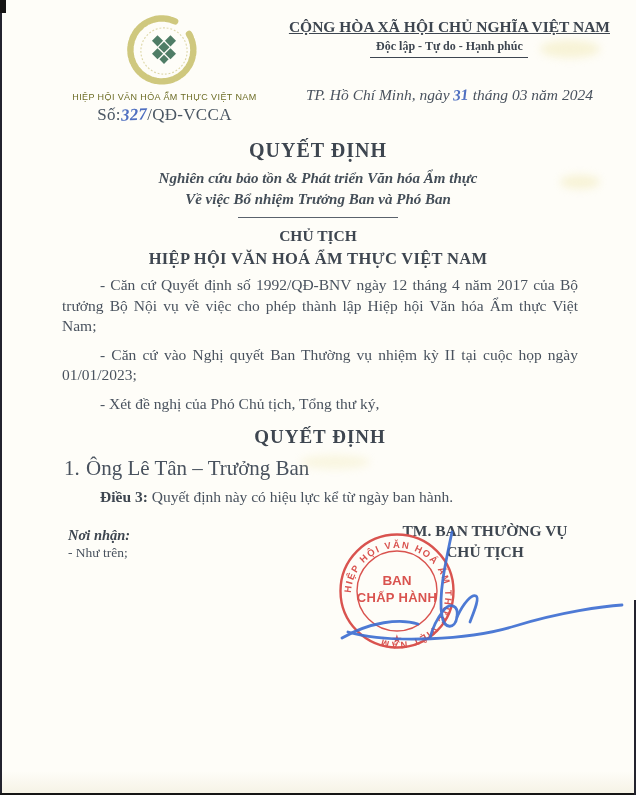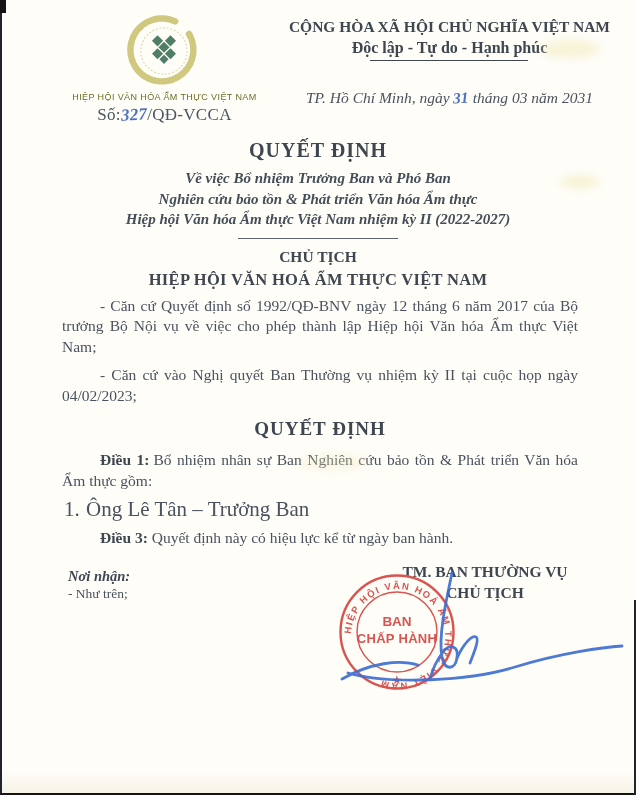--- a/index.html
+++ b/index.html
@@ -22,22 +22,22 @@
 
   
   .header{display:flex;padding:12px 26px 0 40px;}
   .h-left{width:272px;text-align:center;}
   .h-right{flex:1;text-align:center;padding-top:6px;}
   .logo{width:74px;height:74px;display:block;margin:2px auto 4px auto;}
   .org-name{font-family:"Liberation Sans",sans-serif;font-weight:normal;
     font-size:9px;letter-spacing:.4px;color:#6d6d26;white-space:nowrap;}
   .doc-no{font-size:17px;color:#4a5663;margin-top:3px;letter-spacing:.3px;}
   .hand{color:#4f6fc0;font-style:italic;font-weight:bold;display:inline-block;transform:rotate(-3deg);}
-  .nat1{font-weight:bold;font-size:15.5px;color:#3e4650;white-space:nowrap;}
-  .nat2{font-weight:bold;font-size:16px;color:#3e4650;margin-top:3px;}
+  .nat1{font-weight:bold;font-size:15.5px;color:#3e4650;white-space:nowrap;text-decoration:underline;}
+  .nat2{font-weight:bold;font-size:12px;color:#3e4650;margin-top:3px;}
   .nat-underline{width:158px;border-top:1.6px solid #3e4650;margin:3px auto 0 auto;}
   .date-line{font-style:italic;font-size:15.5px;margin-top:28px;color:#49525e;white-space:nowrap;}
 
   
   .title-block{text-align:center;margin-top:14px;}
   .doc-title{font-weight:bold;font-size:20px;color:#3e4650;letter-spacing:1px;}
   .subject{font-weight:bold;font-style:italic;font-size:15px;color:#444e58;line-height:20.5px;}
   .subject-wrap{margin-top:6px;}
   .subject-hr{width:160px;border-top:1.2px solid #5a626c;margin:8px auto 0 auto;}
   .authority1{font-weight:bold;font-size:15.5px;color:#3e4650;margin-top:9px;}
@@ -86,43 +86,42 @@
           <polygon points="40,44 45,49 40,54 35,49"></polygon>
         </g>
       </svg>
       <div class="org-name">HIỆP HỘI VĂN HÓA ẨM THỰC VIỆT NAM</div>
       <div class="doc-no"><span>Số:</span><span class="hand">327</span><span>/QĐ-VCCA</span></div>
     </div>
     <div class="h-right">
       <div class="nat1">CỘNG HÒA XÃ HỘI CHỦ NGHĨA VIỆT NAM</div>
       <div class="nat2">Độc lập - Tự do - Hạnh phúc</div>
       <div class="nat-underline"></div>
-      <div class="date-line"><span>TP. Hồ Chí Minh, ngày</span>&nbsp;<span class="hand">31</span>&nbsp;<span>tháng 03 năm 2031</span></div>
+      <div class="date-line"><span>TP. Hồ Chí Minh, ngày</span>&nbsp;<span class="hand">31</span>&nbsp;<span>tháng 03 năm 2024</span></div>
     </div>
   </div>
 
   <div class="title-block">
     <div class="doc-title">QUYẾT ĐỊNH</div>
     <div class="subject-wrap">
+      <div class="subject">Nghiên cứu bảo tồn &amp; Phát triển Văn hóa Ẩm thực</div>
       <div class="subject">Về việc Bổ nhiệm Trưởng Ban và Phó Ban</div>
-      <div class="subject">Nghiên cứu bảo tồn &amp; Phát triển Văn hóa Ẩm thực</div>
-      <div class="subject">Hiệp hội Văn hóa Ẩm thực Việt Nam nhiệm kỳ II (2022-2027)</div>
     </div>
     <div class="subject-hr"></div>
     <div class="authority1">CHỦ TỊCH</div>
     <div class="authority2">HIỆP HỘI VĂN HOÁ ẨM THỰC VIỆT NAM</div>
   </div>
 
   <div class="content">
-    <p class="para">- Căn cứ Quyết định số 1992/QĐ-BNV ngày 12 tháng 6 năm 2017 của Bộ trưởng Bộ Nội vụ về việc cho phép thành lập Hiệp hội Văn hóa Ẩm thực Việt Nam;</p>
-    <p class="para">- Căn cứ vào Nghị quyết Ban Thường vụ nhiệm kỳ II tại cuộc họp ngày 04/02/2023;</p>
+    <p class="para">- Căn cứ Quyết định số 1992/QĐ-BNV ngày 12 tháng 4 năm 2017 của Bộ trưởng Bộ Nội vụ về việc cho phép thành lập Hiệp hội Văn hóa Ẩm thực Việt Nam;</p>
+    <p class="para">- Căn cứ vào Nghị quyết Ban Thường vụ nhiệm kỳ II tại cuộc họp ngày 01/01/2023;</p>
+    <p class="para">- Xét đề nghị của Phó Chủ tịch, Tổng thư ký,</p>
 
     <div class="decision-heading">QUYẾT ĐỊNH</div>
 
-    <p class="para"><span class="art-label">Điều 1:</span><span>Bổ nhiệm nhân sự Ban Nghiên cứu bảo tồn &amp; Phát triển Văn hóa Ẩm thực gồm:</span></p>
 
     <div class="appointees">
       <div class="appointee"><span class="num">1.</span><span>Ông Lê Tân – Trưởng Ban</span></div>
     </div>
 
 
     <p class="para"><span class="art-label">Điều 3:</span><span>Quyết định này có hiệu lực kể từ ngày ban hành.</span></p>
   </div>
 
   <div class="footer">

